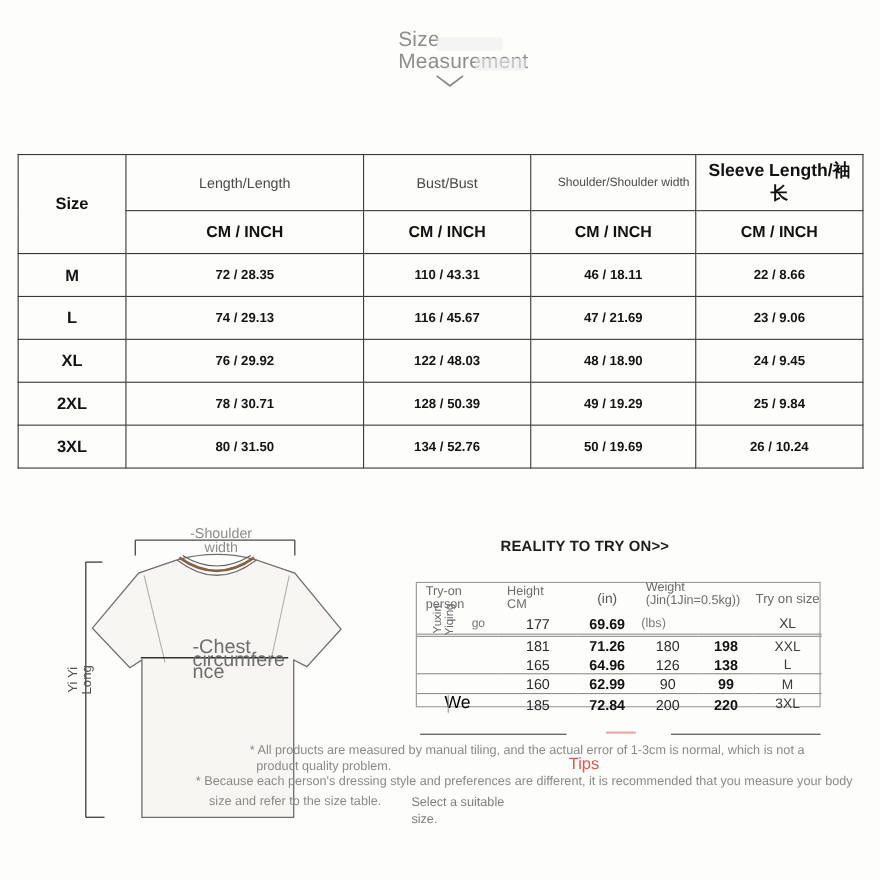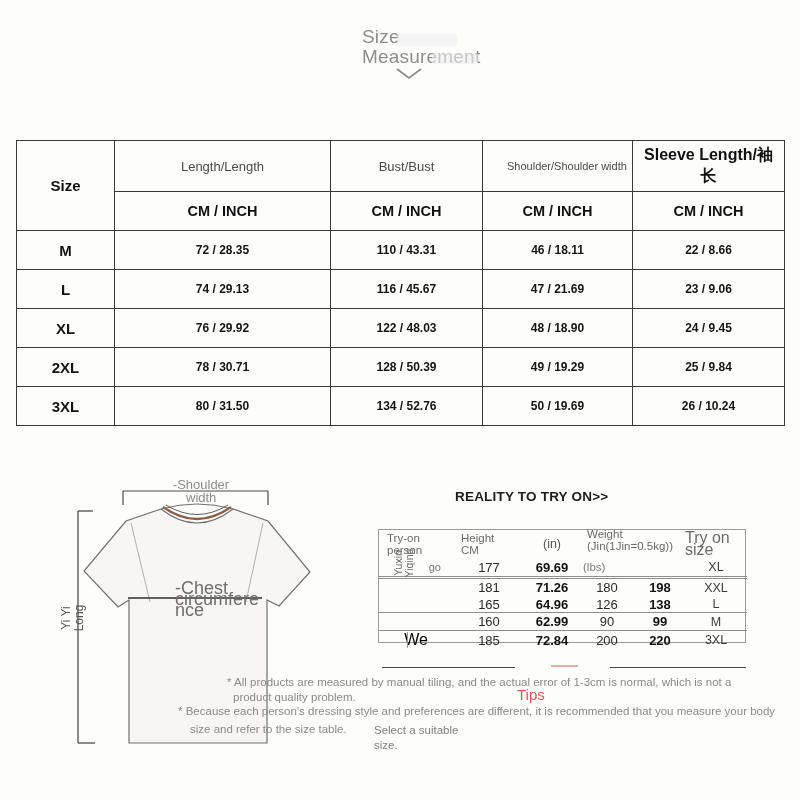--- a/index.html
+++ b/index.html
@@ -188,21 +188,21 @@
   <div class="th left">
     <div><span>Try-on</span><br><span>person</span></div>
   </div>
   <div class="th left">
     <div><span>Height</span><br><span>CM</span></div>
   </div>
   <div class="th" style="font-size:12.5px;color:#555;">(in)</div>
   <div class="th left wspan">
     <div class="stack"><span>Weight</span><br><span>(Jin(1Jin=0.5kg))</span></div>
   </div>
-  <div class="th" style="font-size:16px;">Try on size</div>
+  <div class="th" style="font-size:12px;">Try on size</div>
 
   <div class="go-cell bbd">go</div>
   <div class="val bbd">177</div>
   <div class="valb bbd">69.69</div>
   <div class="muted bbd">(lbs)</div>
   <div class="val bbd"></div>
   <div class="sizev bbd">XL</div>
 
   <div></div>
   <div class="val">181</div>

